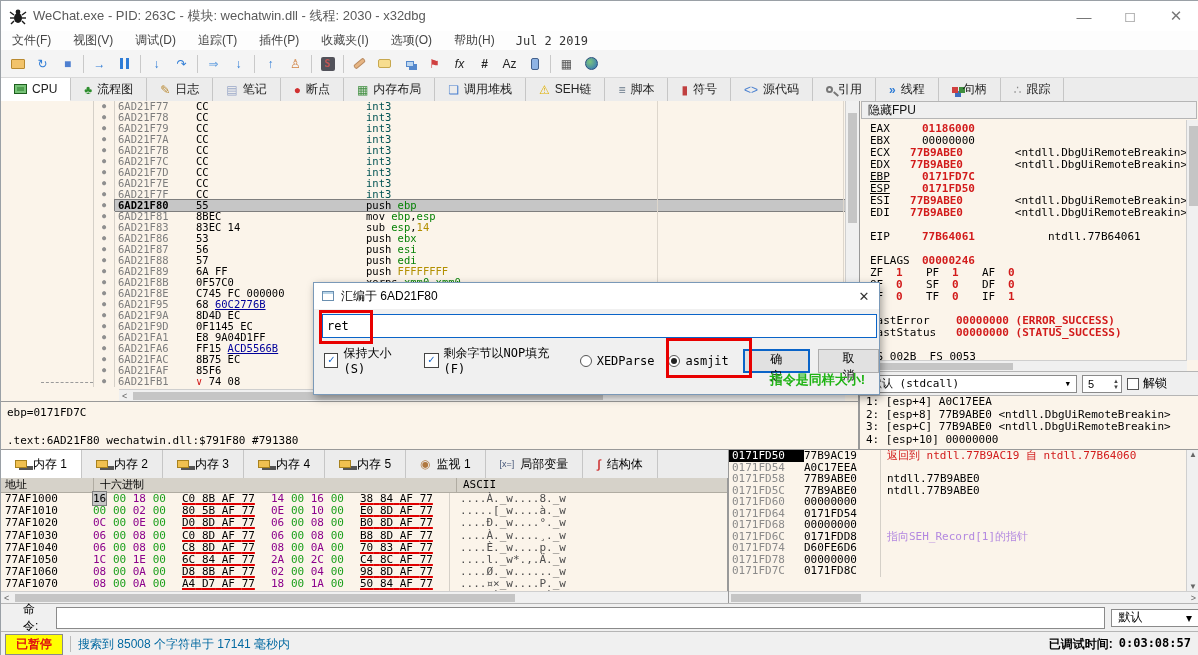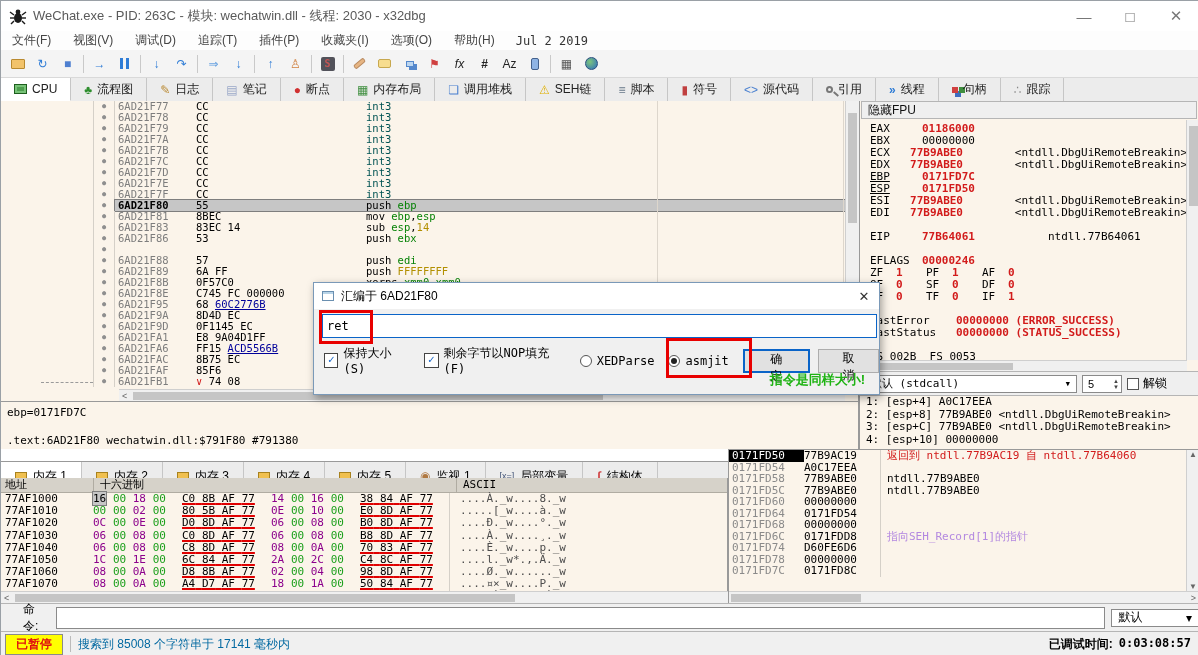--- a/index.html
+++ b/index.html
@@ -59,21 +59,21 @@
   .spin{width:40px;height:18px;background:#fff;border:1px solid #8a8a8a;font-size:11px;display:flex;align-items:center;justify-content:space-between;padding-left:5px;box-sizing:border-box;}
   .spin-btns{font-size:6px;color:#444;line-height:6px;padding-right:2px;}
   .unlock{display:flex;align-items:center;gap:4px;font-size:12px;}
   .cbx{width:12px;height:12px;background:#fff;border:1px solid #555;display:inline-block;box-sizing:border-box;}
   .args{left:858px;top:394px;width:340px;height:58px;background:#FBF4EA;border-top:1px solid #b5b5b5;box-sizing:border-box;border-left:1px solid #999;}
   .argrow{height:12.5px;line-height:12.5px;font-family:"DejaVu Sans Mono",monospace;font-size:11px;padding-left:6px;white-space:pre;color:#000;}
   
   .infobox{left:0;top:400px;width:858px;height:48px;background:#FBF4EA;border-top:1px solid #999;border-right:1px solid #999;box-sizing:border-box;font-family:"DejaVu Sans Mono",monospace;font-size:11px;color:#000;}
   .info1{position:absolute;left:6px;top:4px;} .info2{position:absolute;left:6px;top:32px;}
   
-  .btabs{left:0;top:448px;width:727px;height:29px;background:#ececec;border-top:1px solid #999;display:flex;box-sizing:border-box;margin-top:12px;}
+  .btabs{left:0;top:448px;width:727px;height:29px;background:#ececec;border-top:1px solid #999;display:flex;box-sizing:border-box;}
   .btab{display:flex;align-items:center;gap:6px;padding:0 14px;border-right:1px solid #c6c6c6;font-size:12px;background:#ececec;}
   .btab.active{background:#fff;}
   
   .memdump{left:0;top:477px;width:727px;height:125px;background:#FBF4EA;border-right:1px solid #999;box-sizing:border-box;overflow:hidden;}
   .mem-head{display:flex;height:14px;line-height:14px;background:#d6d2c9;border-bottom:1px solid #b0aca2;font-family:"DejaVu Sans Mono",monospace;font-size:11px;color:#000;}
   .mh-addr{width:88px;padding-left:4px;border-right:1px solid #b0aca2;}
   .mh-hex{width:356px;padding-left:6px;border-right:1px solid #b0aca2;}
   .mh-ascii{padding-left:6px;}
   .memrow{display:flex;height:12.2px;line-height:12.2px;font-family:"DejaVu Sans Mono",monospace;font-size:11px;white-space:pre;}
   .mr-addr{width:88px;padding-left:4px;color:#000;}
@@ -315,21 +315,21 @@
       <div class="dr"><span class="dr-g"></span><span class="dr-dot">●</span><span class="dr-main"><span class="dr-addr">6AD21F7A</span><span class="dr-bytes"><span>CC</span></span><span class="dr-instr"><span class="seg-k">int3</span></span></span></div>
       <div class="dr"><span class="dr-g"></span><span class="dr-dot">●</span><span class="dr-main"><span class="dr-addr">6AD21F7B</span><span class="dr-bytes"><span>CC</span></span><span class="dr-instr"><span class="seg-k">int3</span></span></span></div>
       <div class="dr"><span class="dr-g"></span><span class="dr-dot">●</span><span class="dr-main"><span class="dr-addr">6AD21F7C</span><span class="dr-bytes"><span>CC</span></span><span class="dr-instr"><span class="seg-k">int3</span></span></span></div>
       <div class="dr"><span class="dr-g"></span><span class="dr-dot">●</span><span class="dr-main"><span class="dr-addr">6AD21F7D</span><span class="dr-bytes"><span>CC</span></span><span class="dr-instr"><span class="seg-k">int3</span></span></span></div>
       <div class="dr"><span class="dr-g"></span><span class="dr-dot">●</span><span class="dr-main"><span class="dr-addr">6AD21F7E</span><span class="dr-bytes"><span>CC</span></span><span class="dr-instr"><span class="seg-k">int3</span></span></span></div>
       <div class="dr"><span class="dr-g"></span><span class="dr-dot">●</span><span class="dr-main"><span class="dr-addr">6AD21F7F</span><span class="dr-bytes"><span>CC</span></span><span class="dr-instr"><span class="seg-k">int3</span></span></span></div>
       <div class="dr sel"><span class="dr-g"></span><span class="dr-dot">●</span><span class="dr-main"><span class="dr-addr">6AD21F80</span><span class="dr-bytes"><span>55</span></span><span class="dr-instr"><span class="seg-p">push </span><span class="seg-r">ebp</span></span></span></div>
       <div class="dr"><span class="dr-g"></span><span class="dr-dot">●</span><span class="dr-main"><span class="dr-addr">6AD21F81</span><span class="dr-bytes"><span>8BEC</span></span><span class="dr-instr"><span class="seg-m">mov </span><span class="seg-r">ebp</span><span class="seg-t">,</span><span class="seg-r">esp</span></span></span></div>
       <div class="dr"><span class="dr-g"></span><span class="dr-dot">●</span><span class="dr-main"><span class="dr-addr">6AD21F83</span><span class="dr-bytes"><span>83EC 14</span></span><span class="dr-instr"><span class="seg-m">sub </span><span class="seg-r">esp</span><span class="seg-t">,</span><span class="seg-n">14</span></span></span></div>
       <div class="dr"><span class="dr-g"></span><span class="dr-dot">●</span><span class="dr-main"><span class="dr-addr">6AD21F86</span><span class="dr-bytes"><span>53</span></span><span class="dr-instr"><span class="seg-p">push </span><span class="seg-r">ebx</span></span></span></div>
-      <div class="dr"><span class="dr-g"></span><span class="dr-dot">●</span></div>
+      <div class="dr"><span class="dr-g"></span><span class="dr-dot">●</span><span class="dr-main"><span class="dr-addr">6AD21F87</span><span class="dr-bytes"><span>56</span></span><span class="dr-instr"><span class="seg-p">push </span><span class="seg-r">esi</span></span></span></div>
       <div class="dr"><span class="dr-g"></span><span class="dr-dot">●</span><span class="dr-main"><span class="dr-addr">6AD21F88</span><span class="dr-bytes"><span>57</span></span><span class="dr-instr"><span class="seg-p">push </span><span class="seg-r">edi</span></span></span></div>
       <div class="dr"><span class="dr-g"></span><span class="dr-dot">●</span><span class="dr-main"><span class="dr-addr">6AD21F89</span><span class="dr-bytes"><span>6A FF</span></span><span class="dr-instr"><span class="seg-p">push </span><span class="seg-n">FFFFFFFF</span></span></span></div>
       <div class="dr"><span class="dr-g"></span><span class="dr-dot">●</span><span class="dr-main"><span class="dr-addr">6AD21F8B</span><span class="dr-bytes"><span>0F57C0</span></span><span class="dr-instr"><span class="seg-m">xorps </span><span class="seg-r">xmm0</span><span class="seg-t">,</span><span class="seg-r">xmm0</span></span></span></div>
       <div class="dr"><span class="dr-g"></span><span class="dr-dot">●</span><span class="dr-main"><span class="dr-addr">6AD21F8E</span><span class="dr-bytes"><span>C745 FC 000000</span></span><span class="dr-instr"></span></span></div>
       <div class="dr"><span class="dr-g"></span><span class="dr-dot">●</span><span class="dr-main"><span class="dr-addr">6AD21F95</span><span class="dr-bytes"><span>68 </span><span class="byte-u">60C2776B</span></span><span class="dr-instr"></span></span></div>
       <div class="dr"><span class="dr-g"></span><span class="dr-dot">●</span><span class="dr-main"><span class="dr-addr">6AD21F9A</span><span class="dr-bytes"><span>8D4D EC</span></span><span class="dr-instr"></span></span></div>
       <div class="dr"><span class="dr-g"></span><span class="dr-dot">●</span><span class="dr-main"><span class="dr-addr">6AD21F9D</span><span class="dr-bytes"><span>0F1145 EC</span></span><span class="dr-instr"></span></span></div>
       <div class="dr"><span class="dr-g"></span><span class="dr-dot">●</span><span class="dr-main"><span class="dr-addr">6AD21FA1</span><span class="dr-bytes"><span>E8 9A04D1FF</span></span><span class="dr-instr"></span></span></div>
       <div class="dr"><span class="dr-g"></span><span class="dr-dot">●</span><span class="dr-main"><span class="dr-addr">6AD21FA6</span><span class="dr-bytes"><span>FF15 </span><span class="byte-u">ACD5566B</span></span><span class="dr-instr"></span></span></div>
       <div class="dr"><span class="dr-g"></span><span class="dr-dot">●</span><span class="dr-main"><span class="dr-addr">6AD21FAC</span><span class="dr-bytes"><span>8B75 EC</span></span><span class="dr-instr"></span></span></div>

